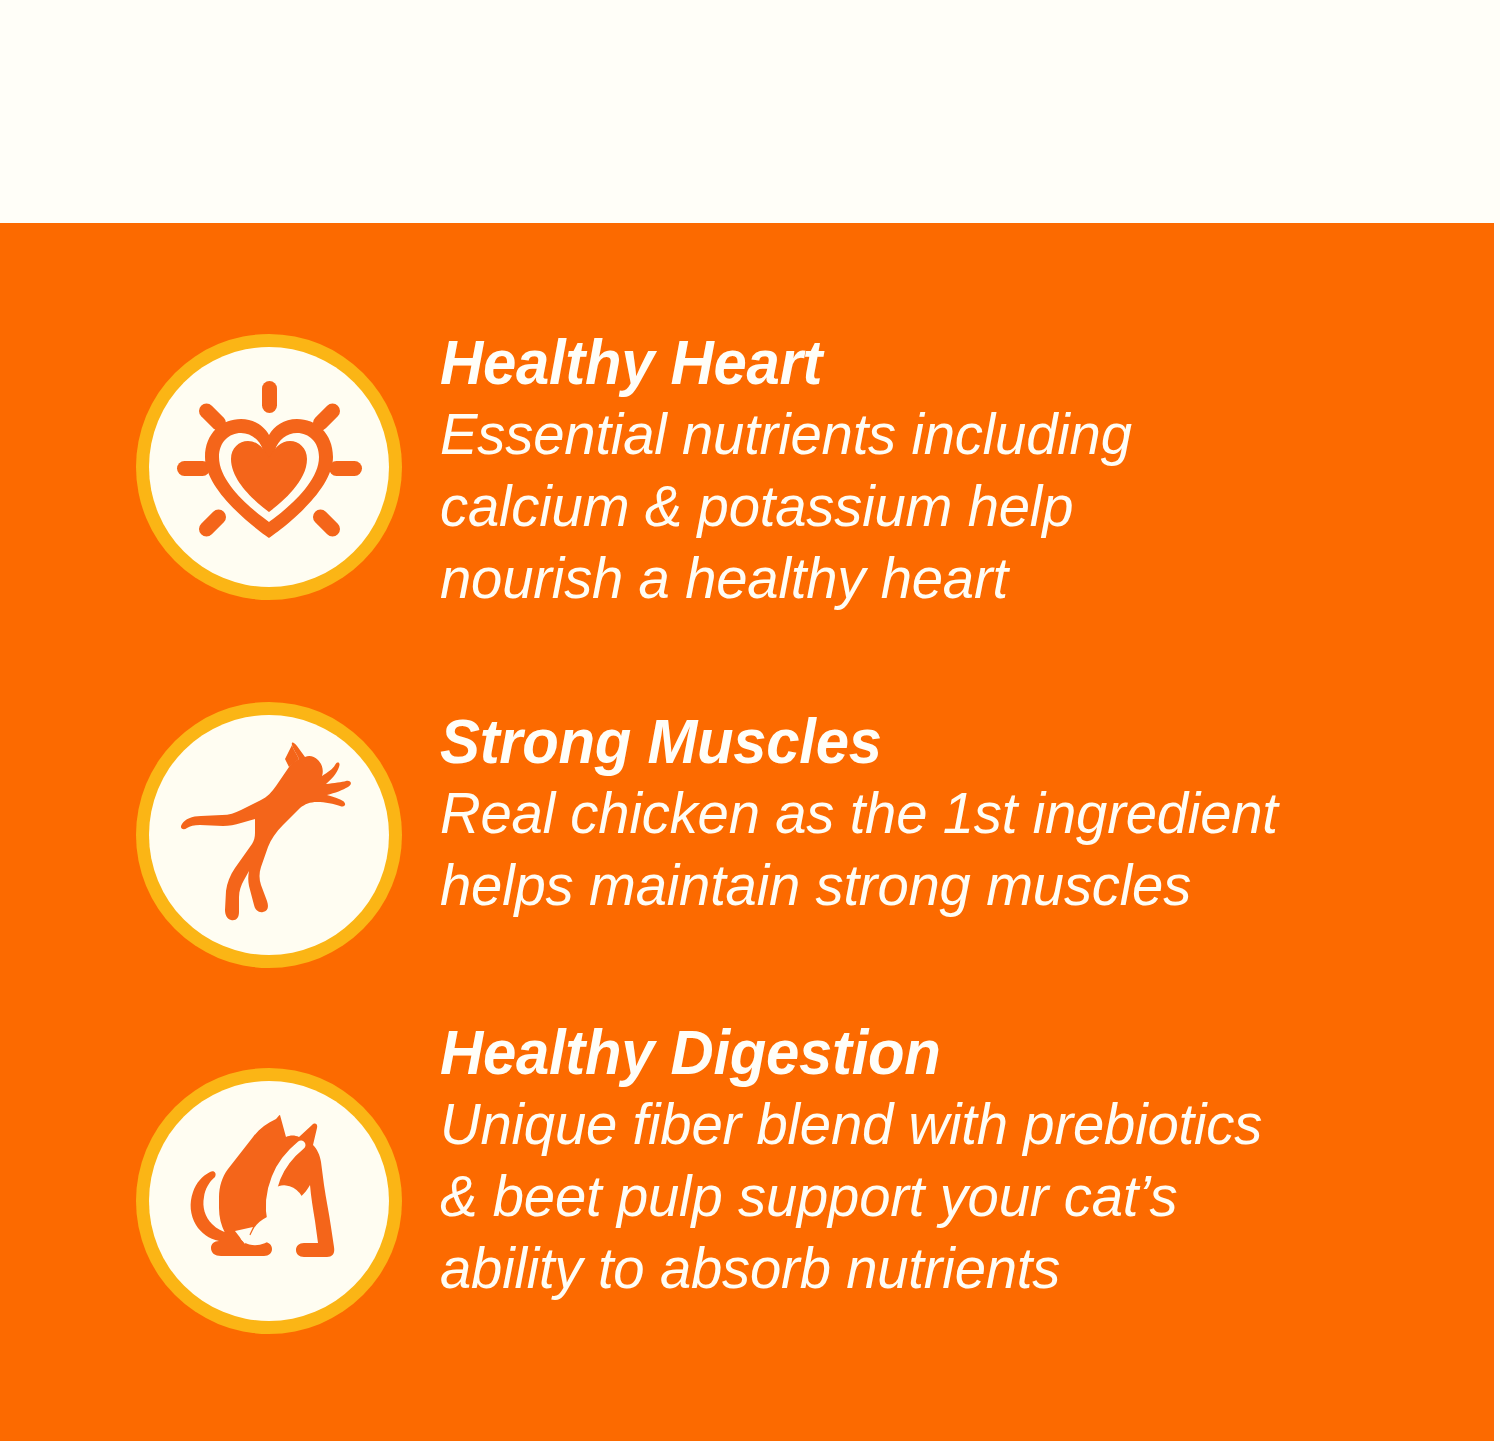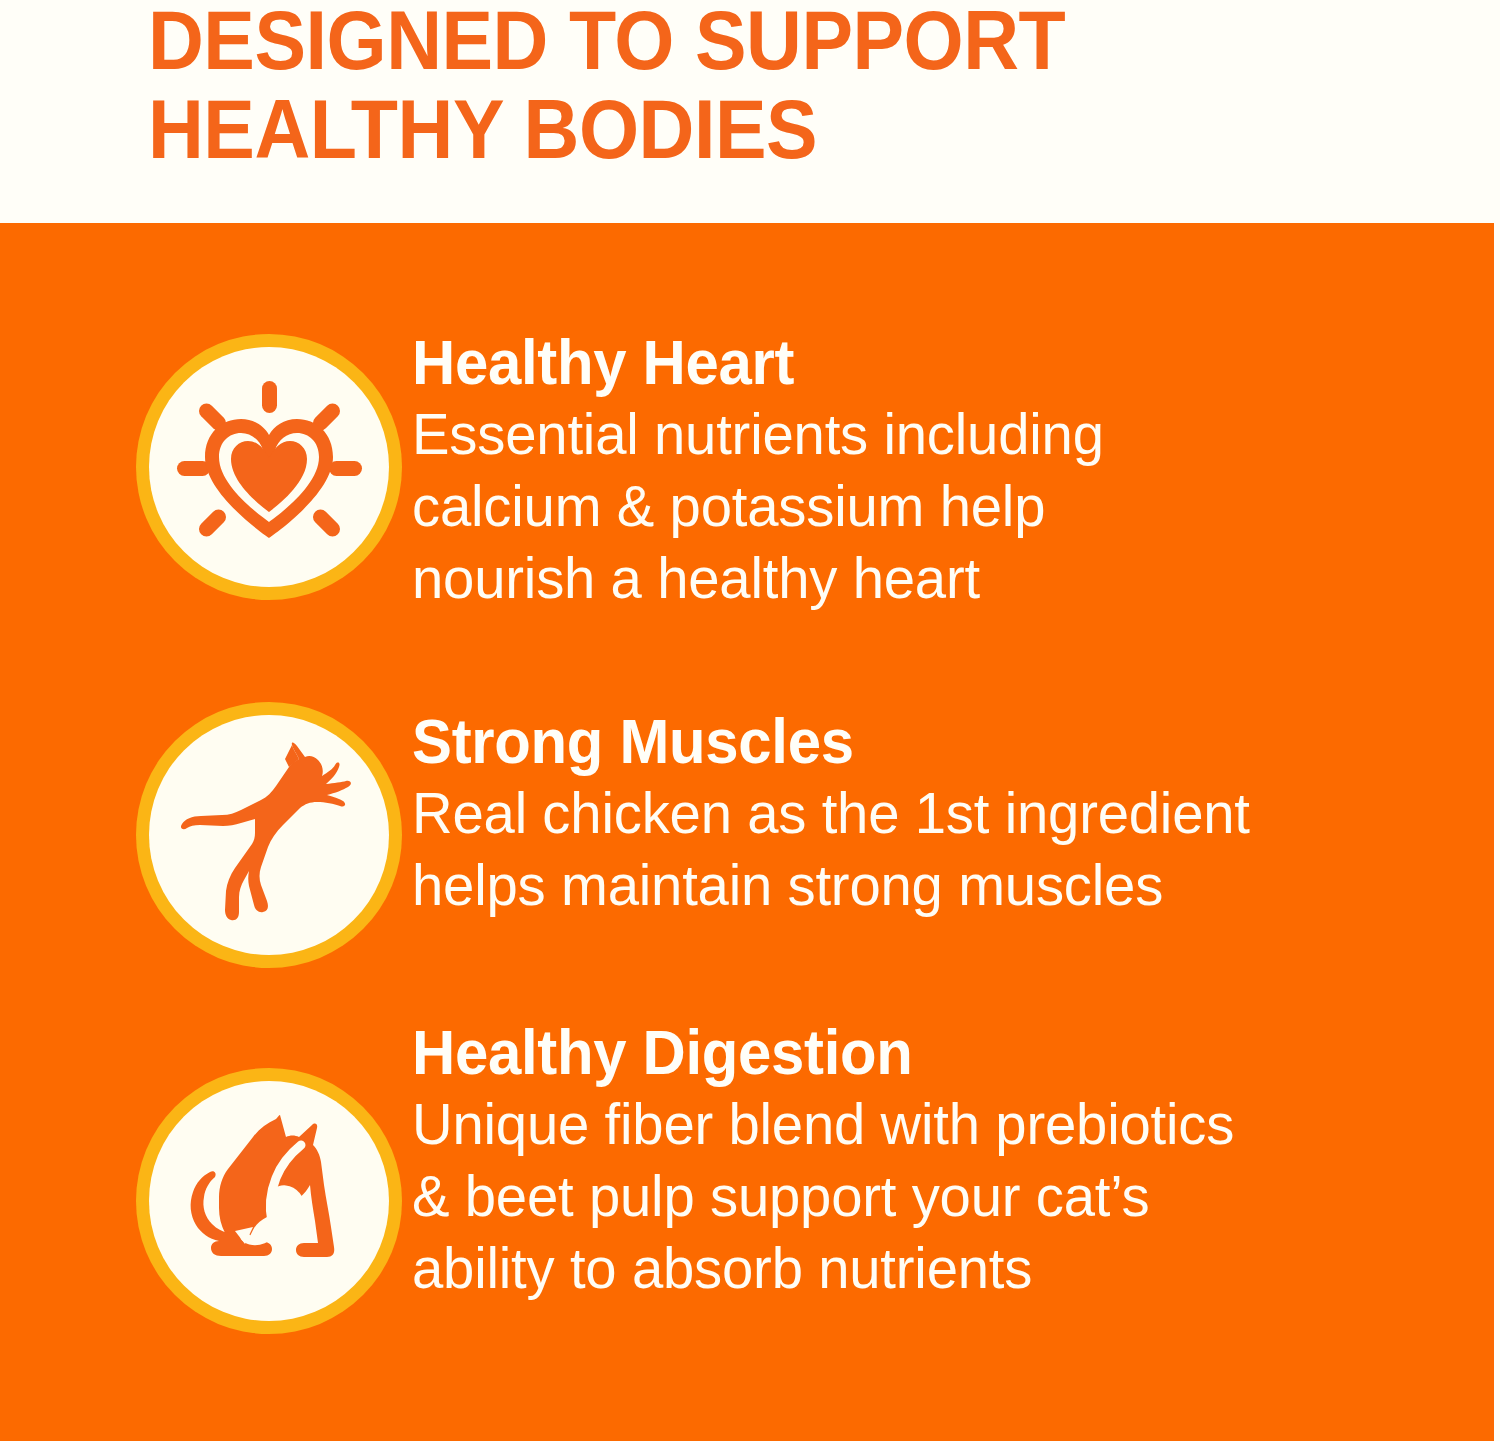--- a/index.html
+++ b/index.html
@@ -85,22 +85,23 @@
     position: absolute;
     left: 0;
     top: 0;
     width: 240px;
     height: 240px;
     display: block;
   }
 
   .feature-text {
     position: absolute;
-    left: 412px;
+    left: 440px;
     width: 1010px;
+    font-style: italic;
   }
 
   .feature-title {
     color: #FFFEF8;
     font-family: "Liberation Sans Narrow", "Liberation Sans", sans-serif;
     font-weight: bold;
     font-size: 63px;
     line-height: 68px;
     letter-spacing: -0.3px;
     transform: scaleX(0.95);
@@ -128,24 +129,20 @@
     width: 6px;
     height: 1218px;
     background: #FFFEF8;
   }
 </style>
 </head>
 <body>
 
 <div id="page">
 
-  <div class="header-band">
-    <div class="headline">DESIGNED TO SUPPORT
-HEALTHY BODIES</div>
-  </div>
 
   <div class="panel"></div>
   <div class="edge-strip"></div>
 
   <div class="feature feature-1">
     <div class="icon-badge">
       <svg viewBox="0 0 240 240">
         <g fill="#F4651A">
 
           <rect x="113" y="34" width="15" height="32" rx="7.5"></rect>

